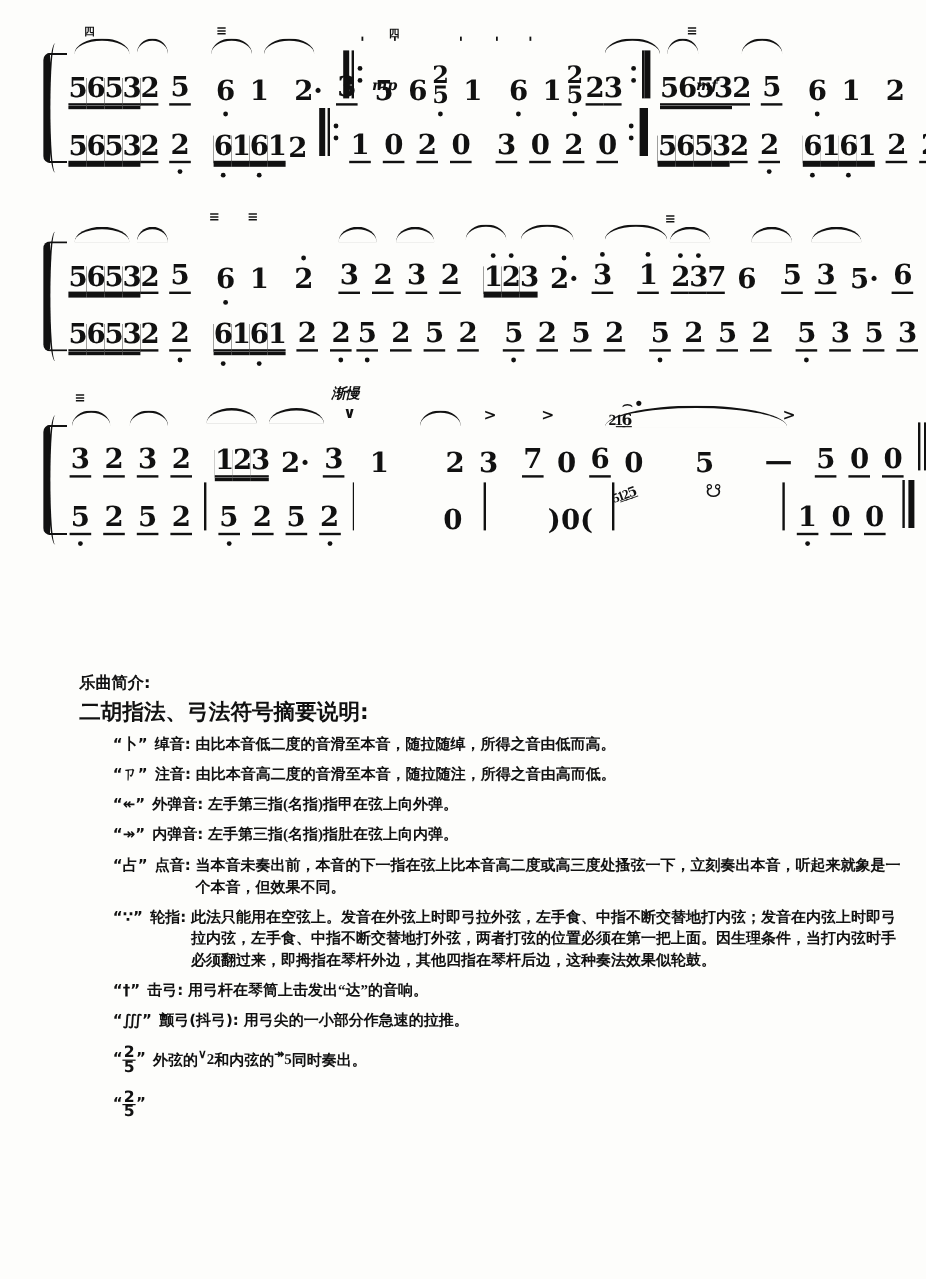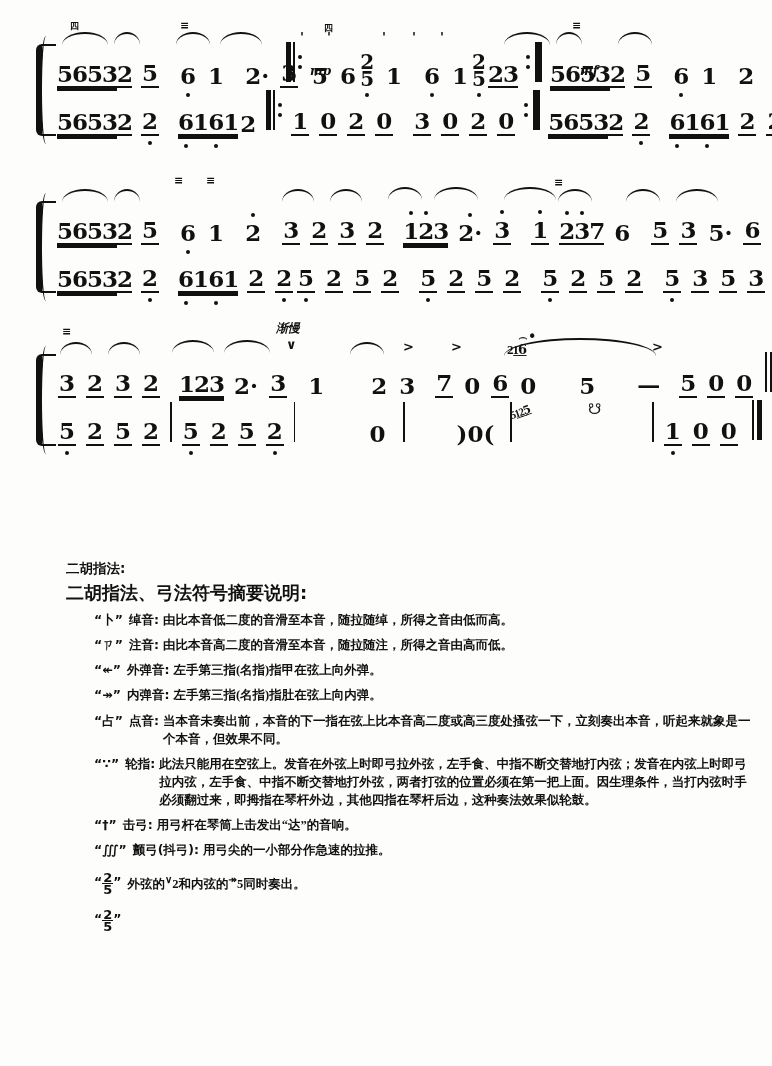--- a/index.html
+++ b/index.html
@@ -546,21 +546,21 @@
         <span class="grace" style="left:455px;top:4px;">2͟1͟6</span>
         <span class="fermata" style="left:466px;top:-8px;">⌢•</span>
         <span class="grace" style="left:458px;top:68px;transform:rotate(-20deg);font-size:11px;">5͟1͟2͟5</span>
         <span class="fermata" style="left:536px;top:64px;">☋</span>
       </div>
     </div>
   </div>
 
   <div class="notes-block">
 
-    <div class="nb-head">二胡指法:</div>
+    <div class="nb-head">乐曲简介:</div>
     <div class="nb-head2">二胡指法、弓法符号摘要说明:</div>
 
     <div class="item">
       <span class="sym">“卜”</span>
       <span class="lbl">绰音:</span>
       <span class="txt">由比本音低二度的音滑至本音，随拉随绰，所得之音由低而高。</span>
     </div>
     <div class="item">
       <span class="sym">“ㄗ”</span>
       <span class="lbl">注音:</span>

